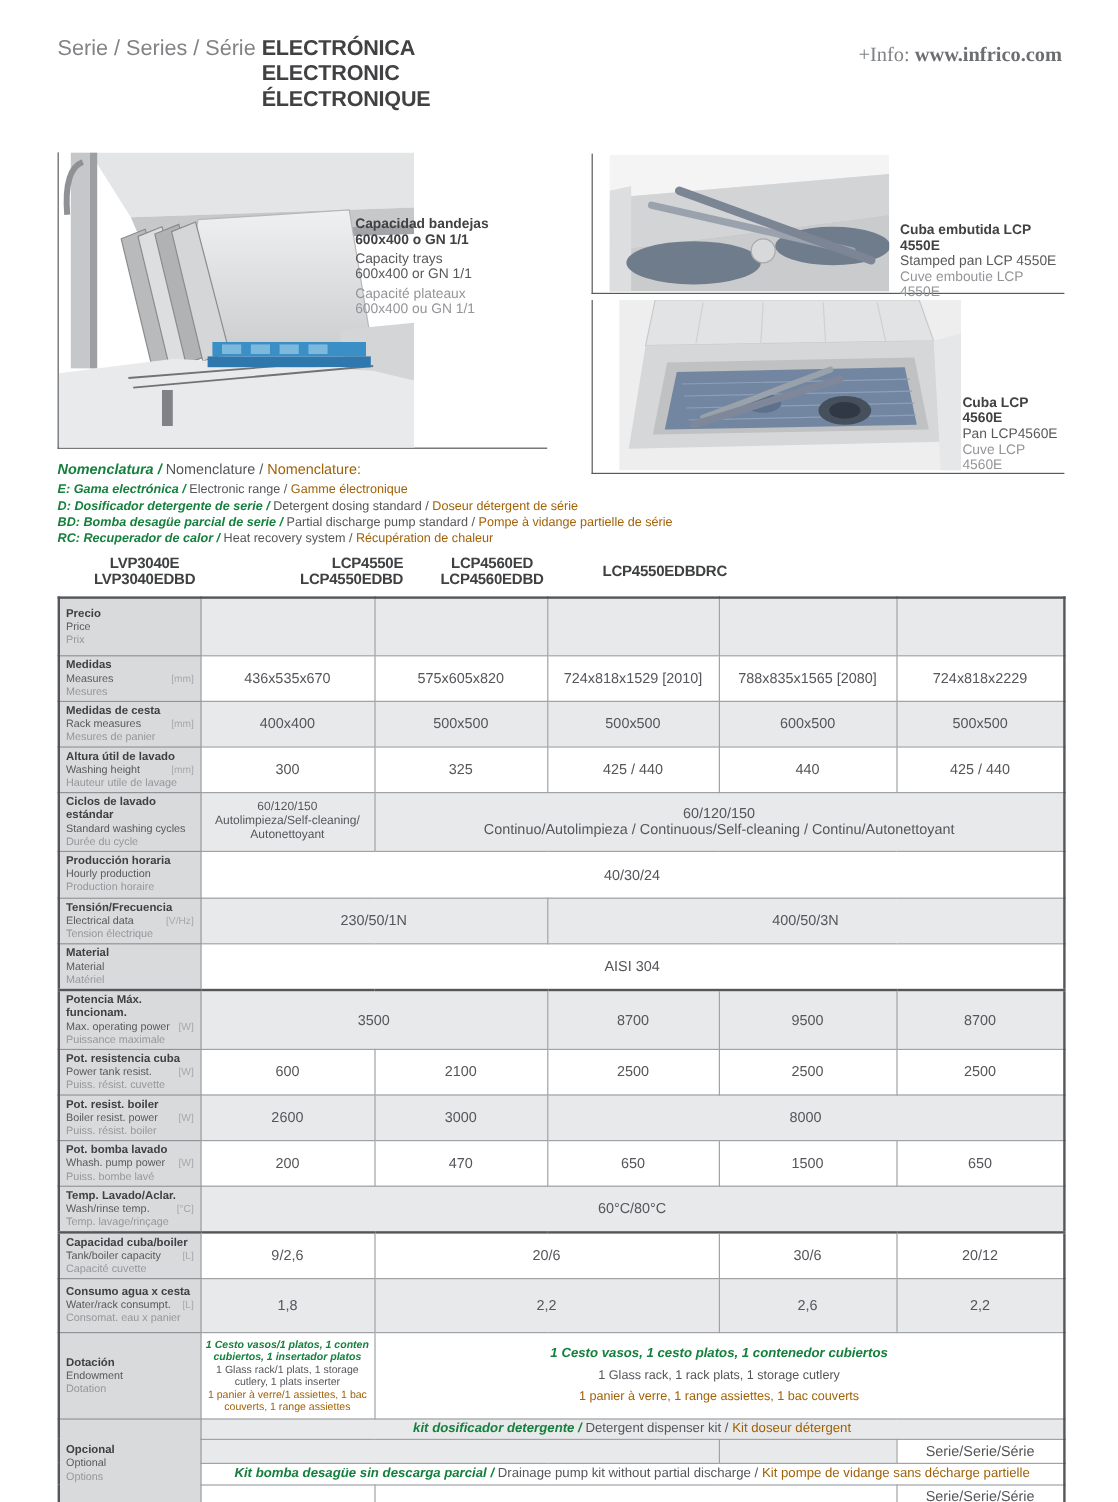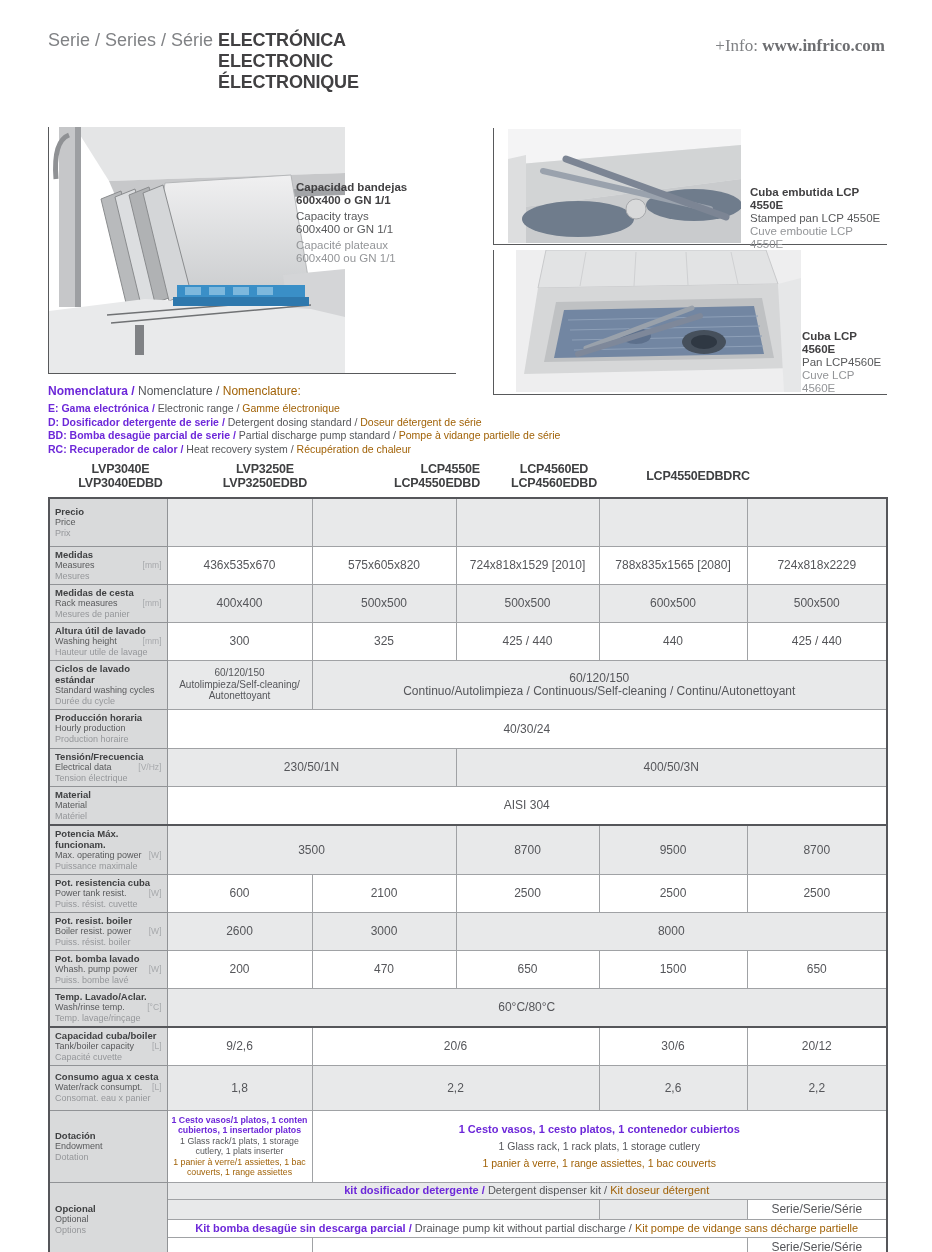--- a/index.html
+++ b/index.html
@@ -16,21 +16,21 @@
   .photo{position:absolute;border-left:1px solid #58595b;border-bottom:1px solid #58595b;background:#fff;}
   .cap{position:absolute;font-size:11.5px;line-height:13px;}
   .cap .c-es{font-weight:bold;color:#414042;}
   .cap .c-en{color:#58595b;}
   .cap .c-fr{color:#939598;}
   .cap .gap{height:3px;}
   
   .nom{position:absolute;left:48px;top:384px;width:740px;}
   .nom-title{font-size:12px;line-height:15px;margin-bottom:3px;}
   .nom-line{font-size:10.5px;line-height:13.5px;}
-  .seg-es{font-weight:bold;color:#6d28d9;}
+  .seg-es{font-weight:bold;color:#15803d;font-style:italic;}
   .seg-en{color:#55565a;}
   .seg-fr{color:#a16207;}
   .seg-v{color:#55565a;}
   
   .tablewrap{position:absolute;left:48px;top:455px;width:838px;}
   .models-row{display:flex;height:42px;}
   .corner{display:flex;align-items:flex-end;font-size:8.5px;color:#6d6e71;padding-bottom:3px;}
   .model-col{display:flex;flex-direction:column;justify-content:center;text-align:center;
              font-weight:bold;font-size:12.5px;color:#3f4042;line-height:14px;letter-spacing:-0.2px;}
   table.spec{border-collapse:collapse;table-layout:fixed;width:838px;border:2px solid #55565a;}
@@ -177,24 +177,20 @@
         <div class="nom-line"><span class="seg-es">RC: Recuperador de calor / </span><span class="seg-en">Heat recovery system / </span><span class="seg-fr">Récupération de chaleur</span></div>
       </div>
   </div>
 
   <div class="tablewrap">
     <div class="models-row">
     <div class="model-col" style="width: 145px;">
           <div>LVP3040E</div>
           <div>LVP3040EDBD</div>
         </div>
-        <div class="model-col" style="width: 144px;">
-          <div>LVP3250E</div>
-          <div>LVP3250EDBD</div>
-        </div>
         <div class="model-col" style="width: 143px; text-align: right;">
           <div>LCP4550E</div>
           <div>LCP4550EDBD</div>
         </div>
         <div class="model-col" style="width: 148px; text-align: center;">
           <div>LCP4560ED</div>
           <div>LCP4560EDBD</div>
         </div>
         <div class="model-col" style="width: 140px;">
           <div>LCP4550EDBDRC</div>

